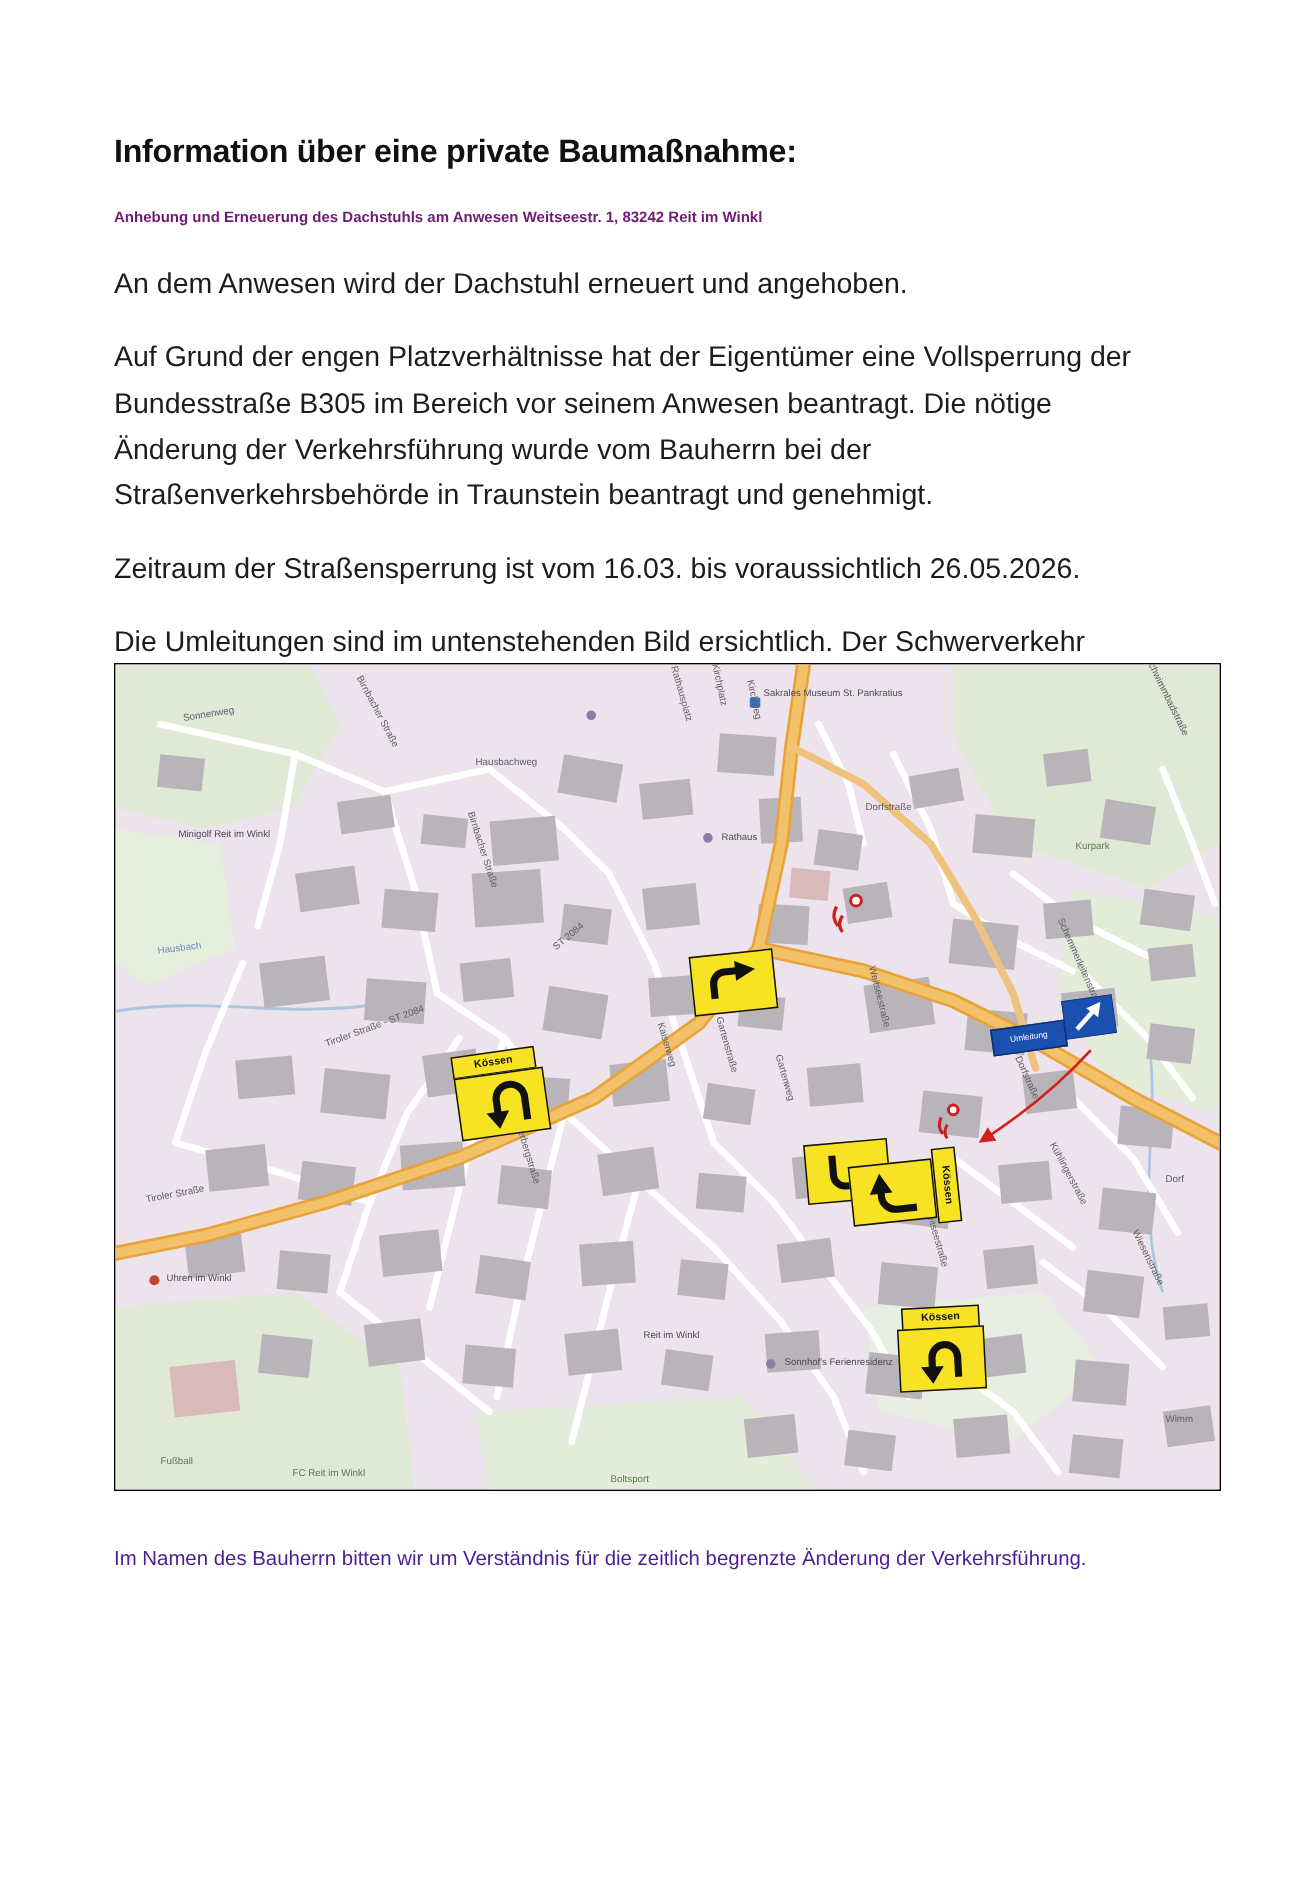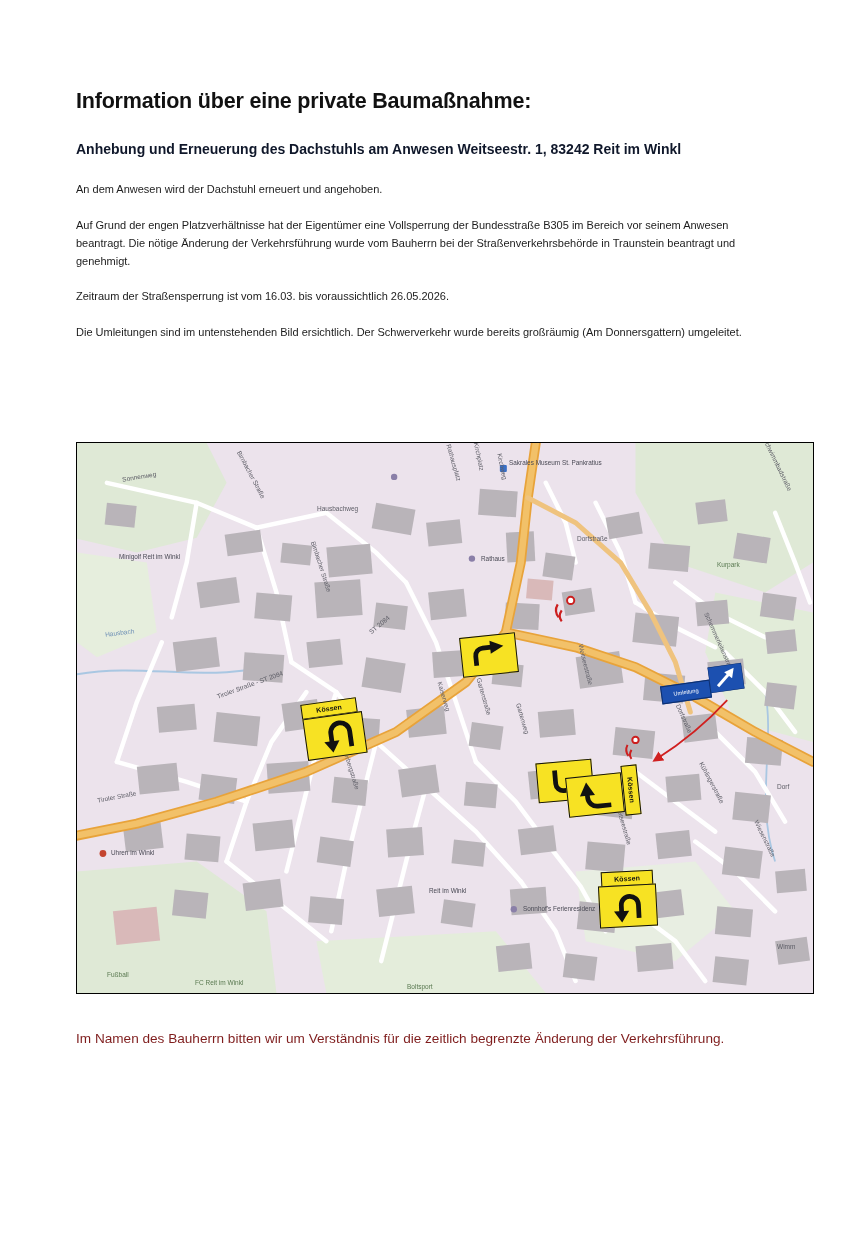--- a/index.html
+++ b/index.html
@@ -30,29 +30,29 @@
   }
   h1.doc-title {
     font-size: 21.5px;
     font-weight: bold;
     letter-spacing: -0.2px;
     margin: 0 0 24px 0;
     line-height: 1.25;
     color: #111;
   }
   h2.doc-subtitle {
-    font-size: 14px;
+    font-size: 10px;
     font-weight: bold;
     margin: 0 0 22px 0;
     line-height: 1.45;
-    color: #0f172a;
+    color: #701a75;
     max-width: 700px;
   }
   p.para {
-    font-size: 11px;
+    font-size: 19px;
     line-height: 1.62;
     margin: 0 0 18px 0;
     color: #1c1c1c;
     max-width: 692px;
   }
   p.para.tight { margin-bottom: 16px; }
 
   
   .map-frame {
     position: absolute;
@@ -122,21 +122,21 @@
     justify-content: center;
     box-sizing: border-box;
   }
   .footer-note {
     position: absolute;
     left: 76px;
     top: 1028px;
     width: 690px;
     font-size: 13.6px;
     line-height: 1.62;
-    color: #7f1d1d;
+    color: #4c1d95;
   }
 </style>
 </head>
 <body>
 
 <div class="page">
 
   <div class="content">
     <h1 class="doc-title">Information über eine private Baumaßnahme:</h1>
     <h2 class="doc-subtitle">Anhebung und Erneuerung des Dachstuhls am Anwesen Weitseestr. 1, 83242 Reit im Winkl</h2>

